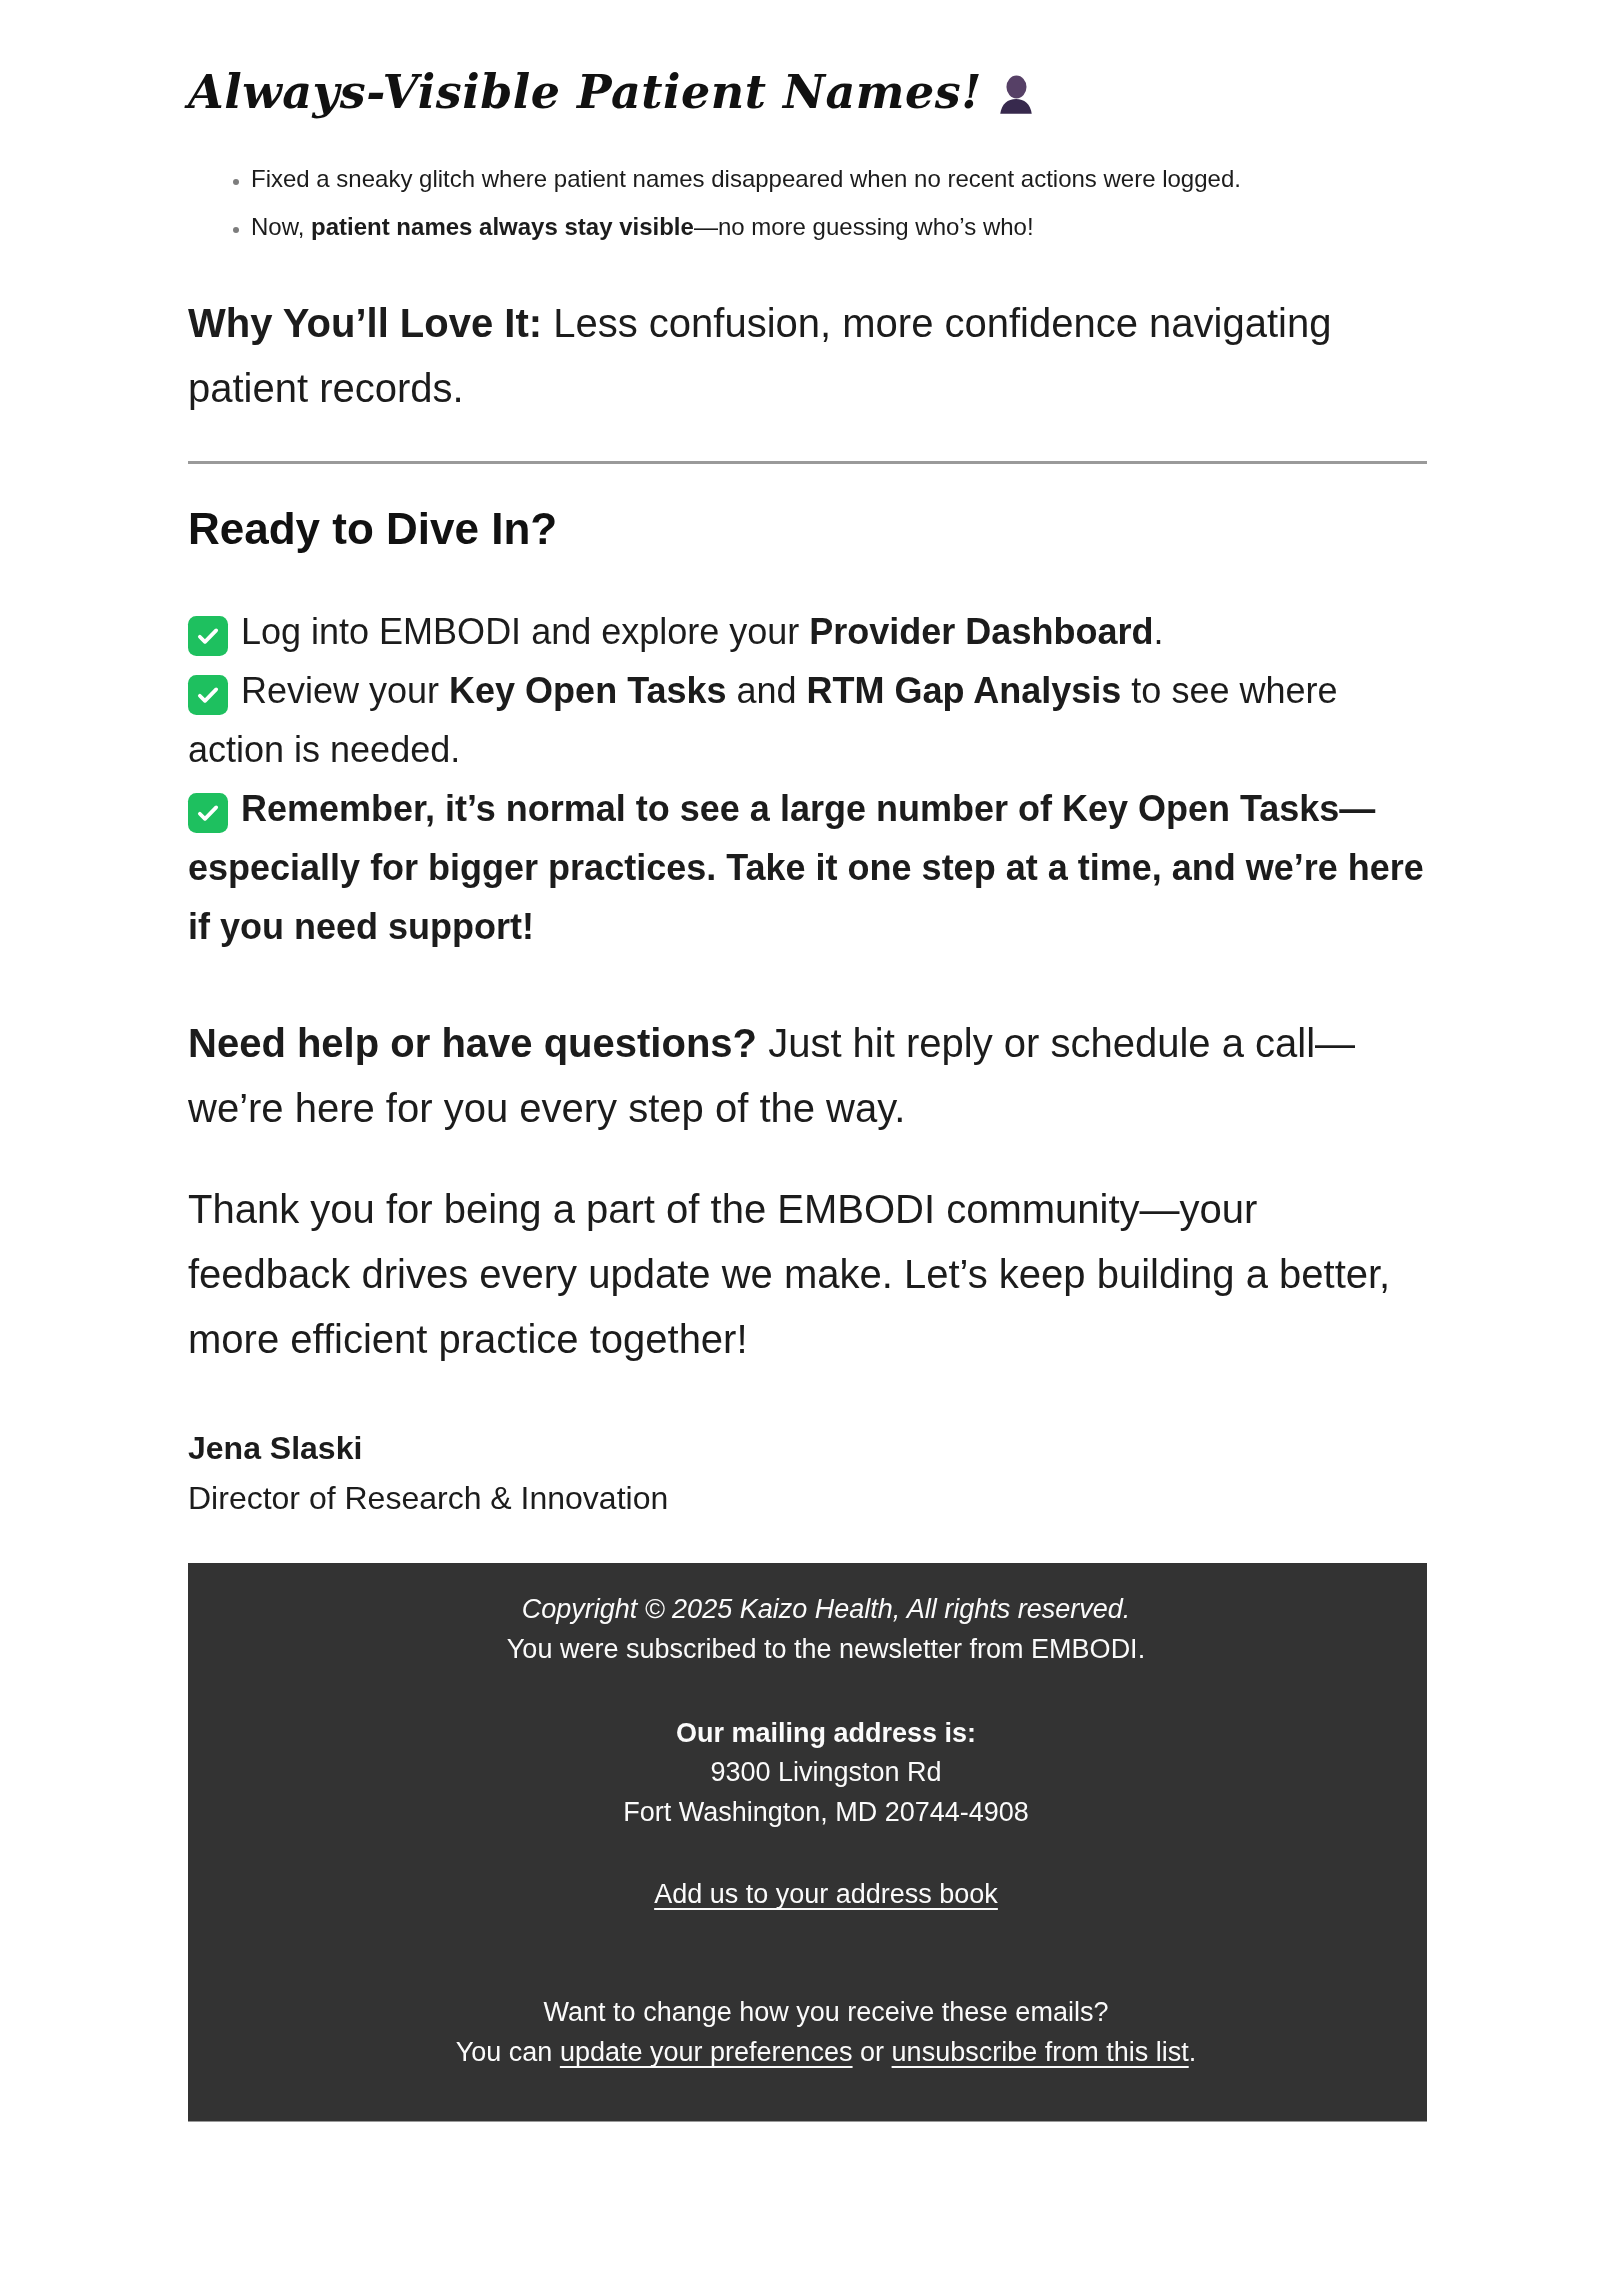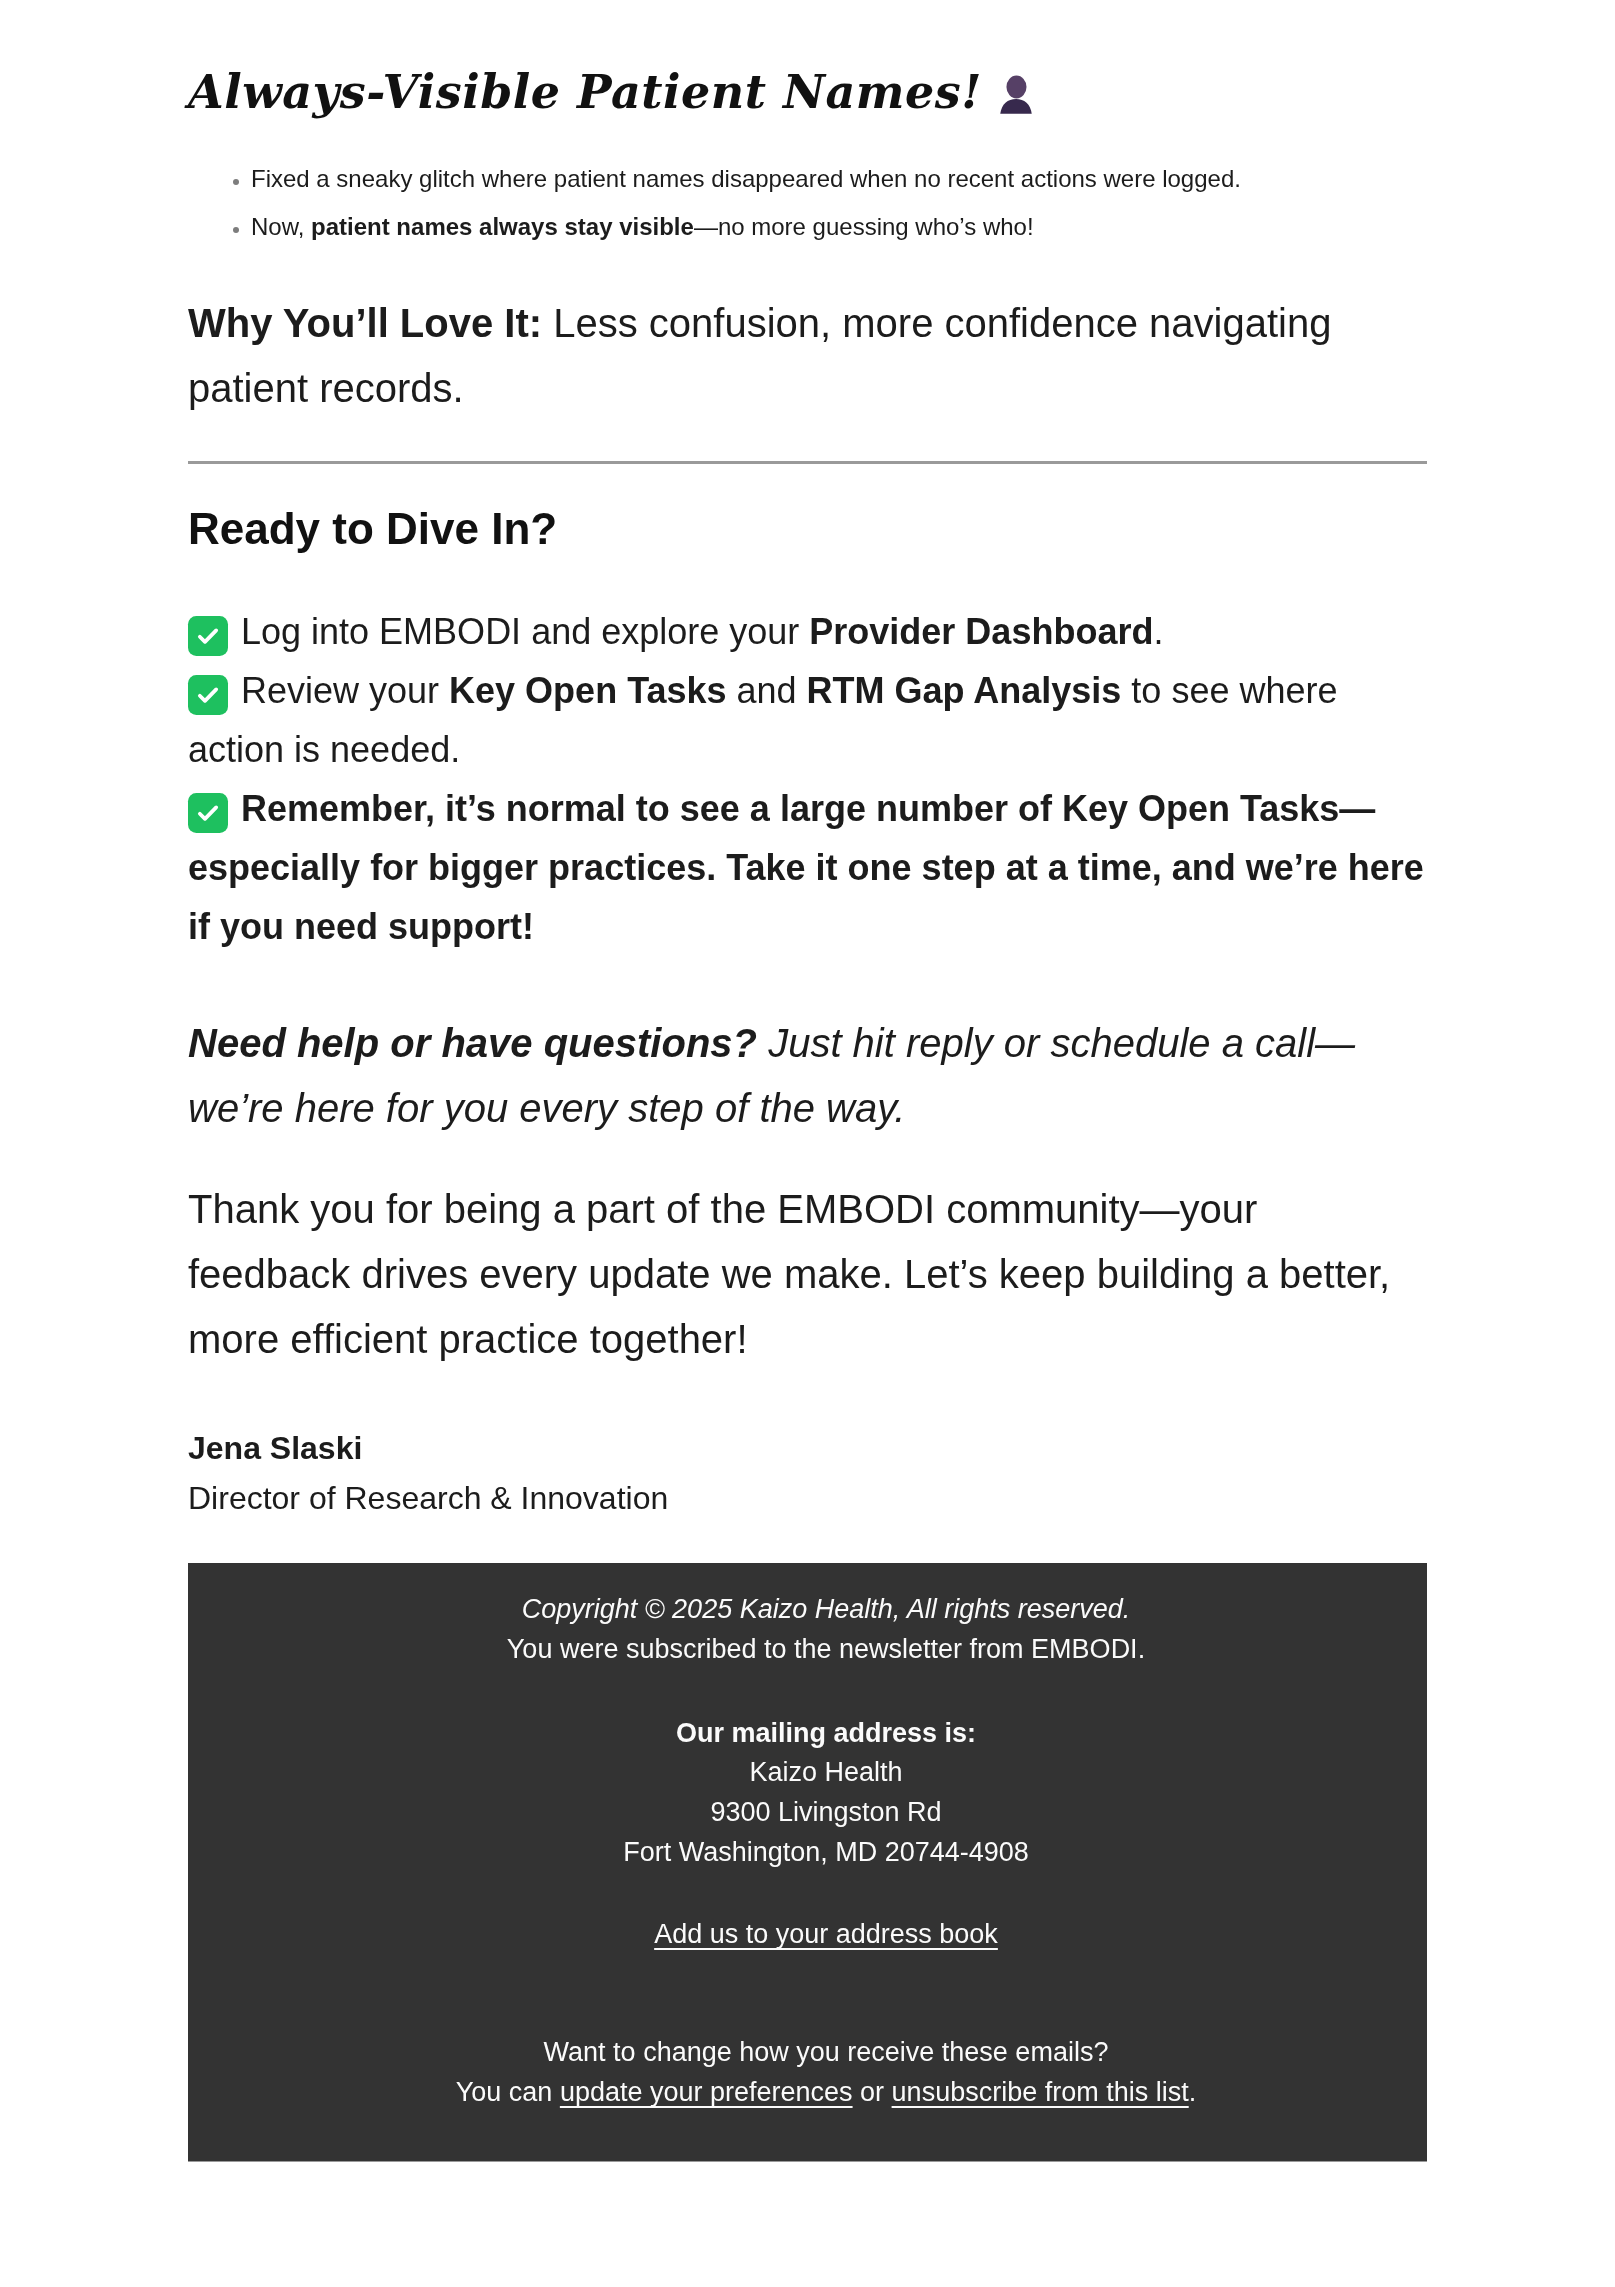--- a/index.html
+++ b/index.html
@@ -68,21 +68,21 @@
     display: inline-flex;
     align-items: center;
     justify-content: center;
     width: 40px; height: 40px;
     border-radius: 8.3px;
     background: var(--check-green, #1EC05F);
     vertical-align: -6.5px;
     margin-right: 13px;
   }
   .check-icon svg { width: 28px; height: 28px; }
-  p.help-para   { margin-top: 55px; font-style: italic; }
+  p.help-para   { margin-top: 55px; }
   p.thanks-para { margin-top: 37px; }
   .signature {
     font-size: 32px;
     line-height: 1.56;
     margin-top: 52px;
   }
   .signature .line { display: block; }
   
   .footer {
     width: 1239px;
@@ -159,21 +159,20 @@
   </div>
 
 </div>
 
 <div class="footer">
   <p class="copyright">Copyright © 2025 Kaizo Health, All rights reserved.</p>
   <p>You were subscribed to the newsletter from EMBODI.</p>
 
   <div class="mailing-block">
     <p class="mailing-label">Our mailing address is:</p>
-    <p>Kaizo Health</p>
     <p>9300 Livingston Rd</p>
     <p>Fort Washington, MD 20744-4908</p>
   </div>
 
   <p class="address-book"><a href="#">Add us to your address book</a></p>
 
   <div class="change-block">
     <p>Want to change how you receive these emails?</p>
     <p><span>You can </span><a href="#" class="f-link">update your preferences</a><span> or </span><a href="#" class="f-link">unsubscribe from this list</a><span>.</span></p>
   </div>

